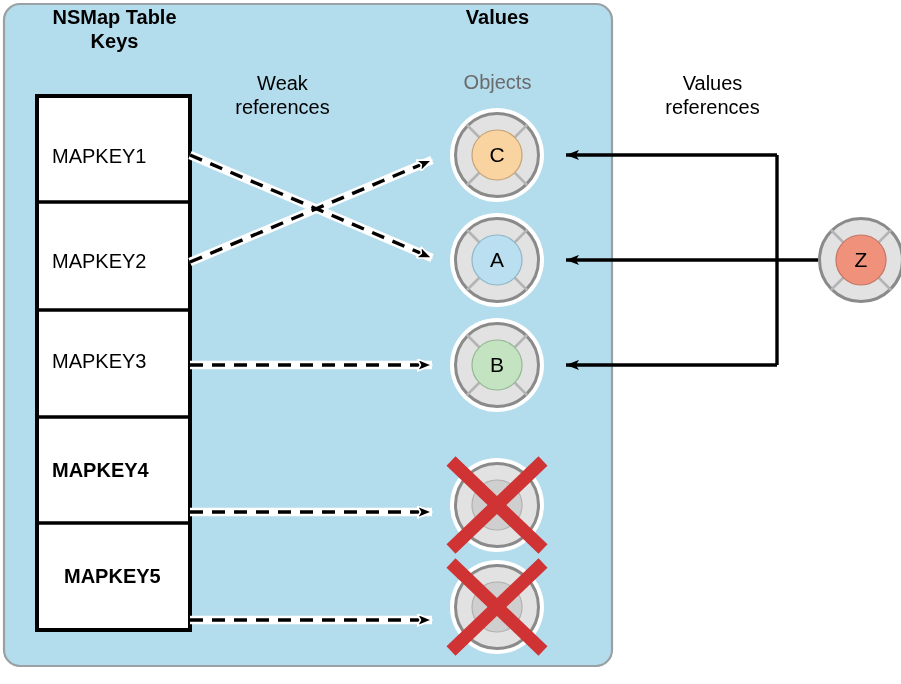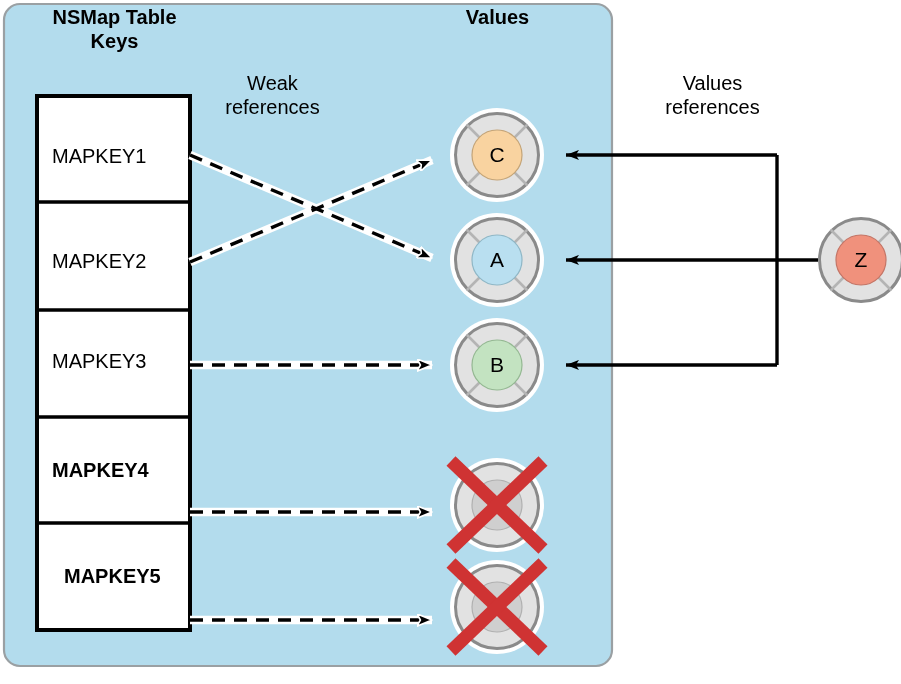--- a/index.html
+++ b/index.html
@@ -165,26 +165,27 @@
       </g>
       <circle cx="0" cy="0" r="25" fill="#f0917c" stroke="#c47566" stroke-width="1.2"></circle>
     </g>
   </svg>
 
   <div class="lbl lbl-bold" style="left:18px; top:6px; width:193px;">NSMap Table
 Keys</div>
 
   <div class="lbl lbl-bold" style="left:405px; top:6px; width:185px;">Values</div>
 
-  <div class="lbl lbl-plain" style="left:180px; top:72px; width:185px;">Weak
+  <div class="lbl lbl-plain" style="left:190px; top:72px; width:185px;">Weak
 references</div>
 
   <div class="lbl lbl-plain" style="left:620px; top:72px; width:185px;">Values
 references</div>
 
+  <div class="lbl lbl-plain lbl-muted" style="left:405px; top:71px; width:185px;">Objects</div>
 
   <div class="key-label" style="left:52px; top:145px;">MAPKEY1</div>
   <div class="key-label" style="left:52px; top:250px;">MAPKEY2</div>
   <div class="key-label" style="left:52px; top:350px;">MAPKEY3</div>
   <div class="key-label" style="left:52px; top:459px;font-weight:bold;">MAPKEY4</div>
   <div class="key-label" style="left:64px; top:565px;font-weight:bold;">MAPKEY5</div>
 
   <div class="obj-letter" style="left:472px; top:143px; width:50px;">C</div>
   <div class="obj-letter" style="left:472px; top:248px; width:50px;">A</div>
   <div class="obj-letter" style="left:472px; top:353px; width:50px;">B</div>

